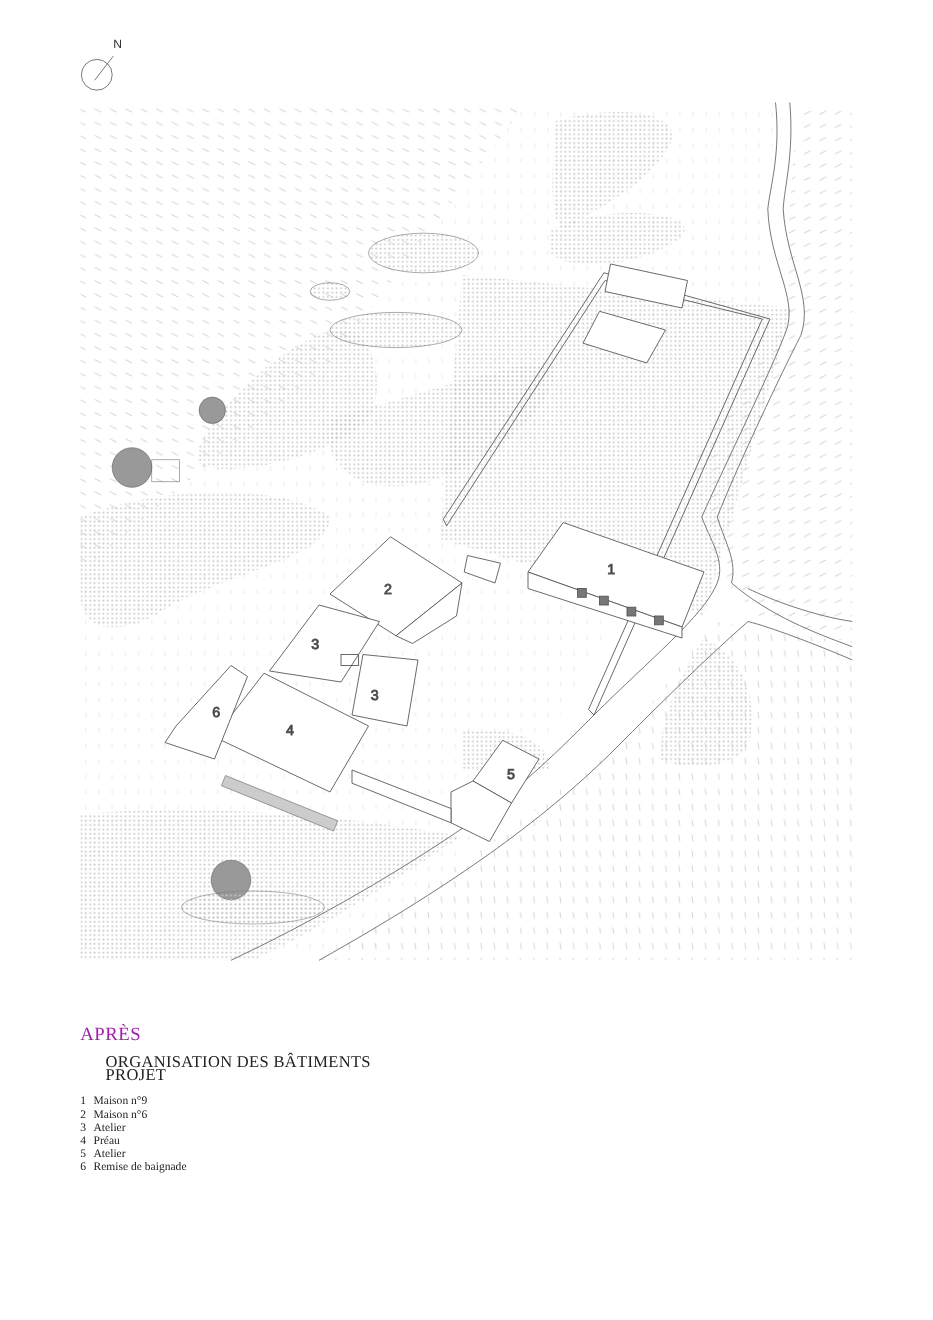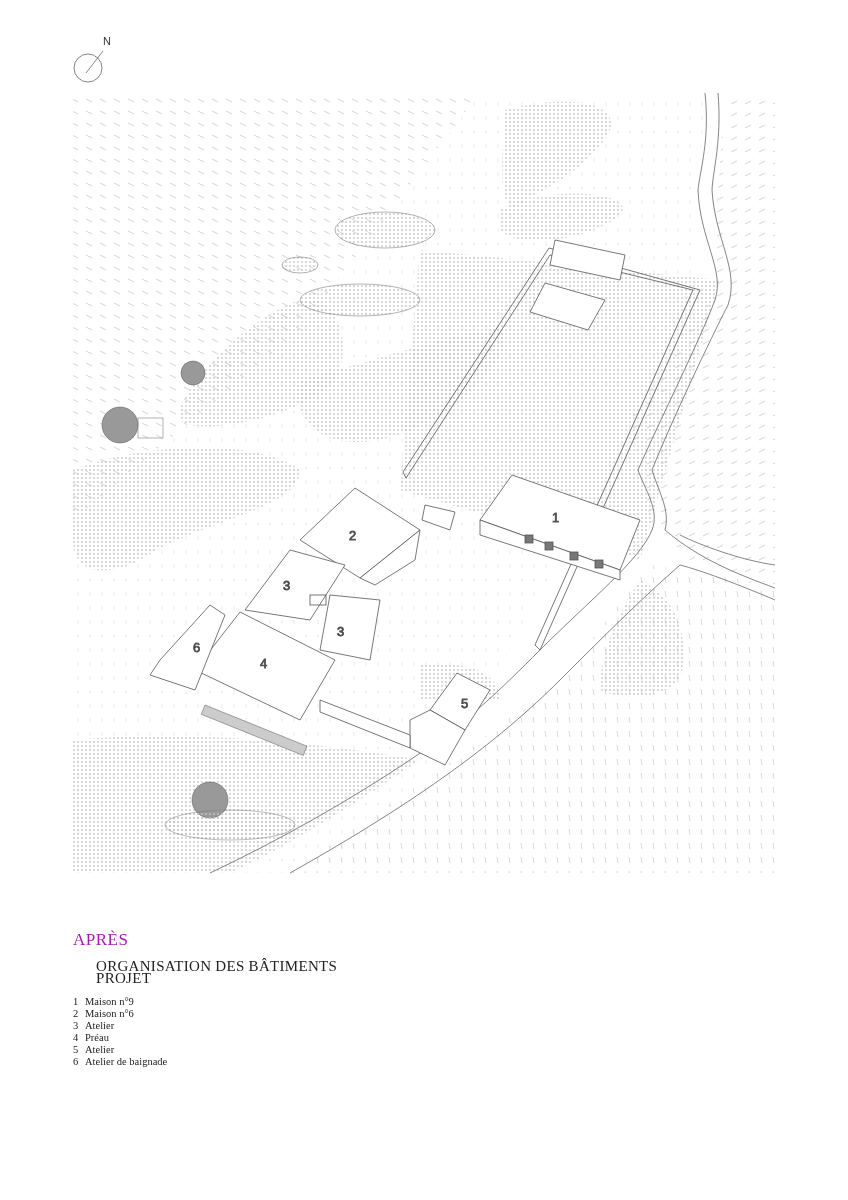--- a/index.html
+++ b/index.html
@@ -157,16 +157,16 @@
     <div class="legend-item">
         <span class="n">4</span>
         <span>Préau</span>
       </div>
     <div class="legend-item">
         <span class="n">5</span>
         <span>Atelier</span>
       </div>
     <div class="legend-item">
         <span class="n">6</span>
-        <span>Atelier de baignade</span>
+        <span>Remise de baignade</span>
       </div>
   </div>
 </div>
 
 </body></html>

